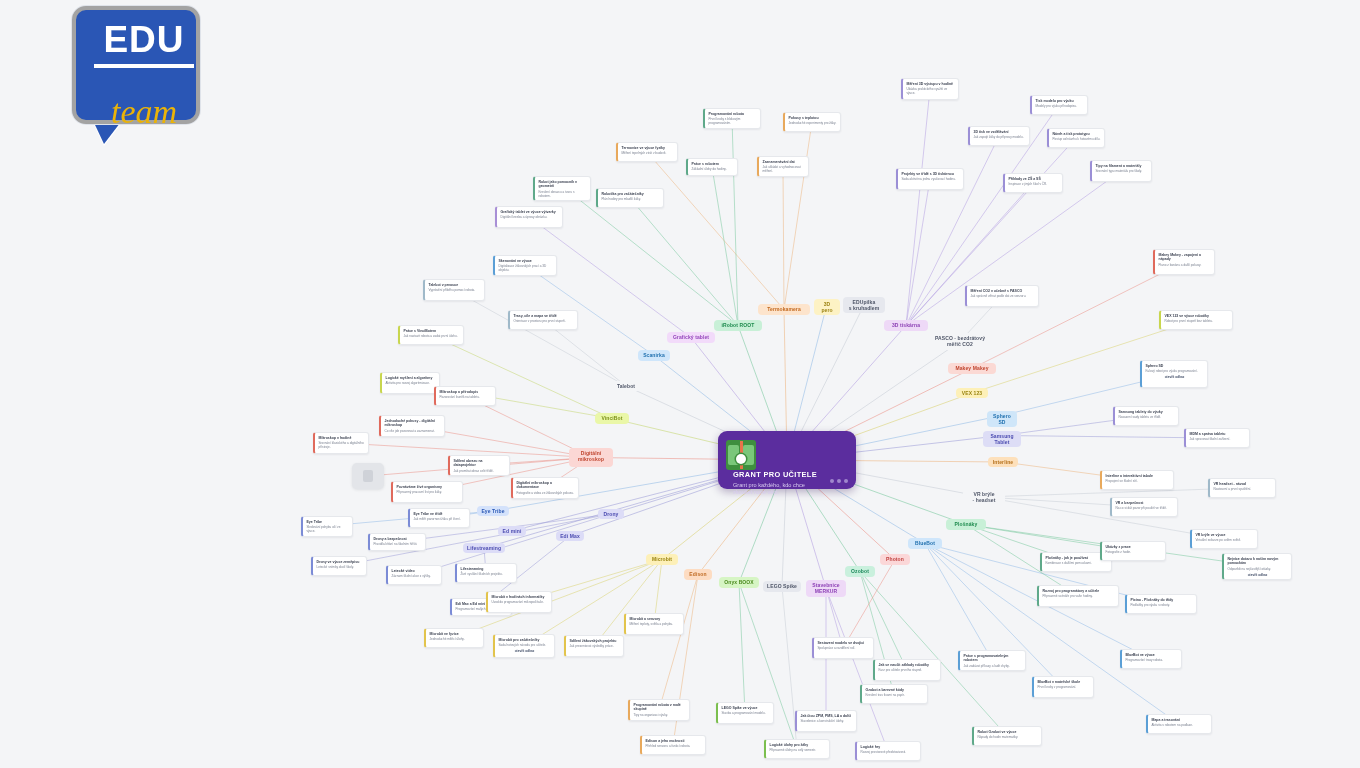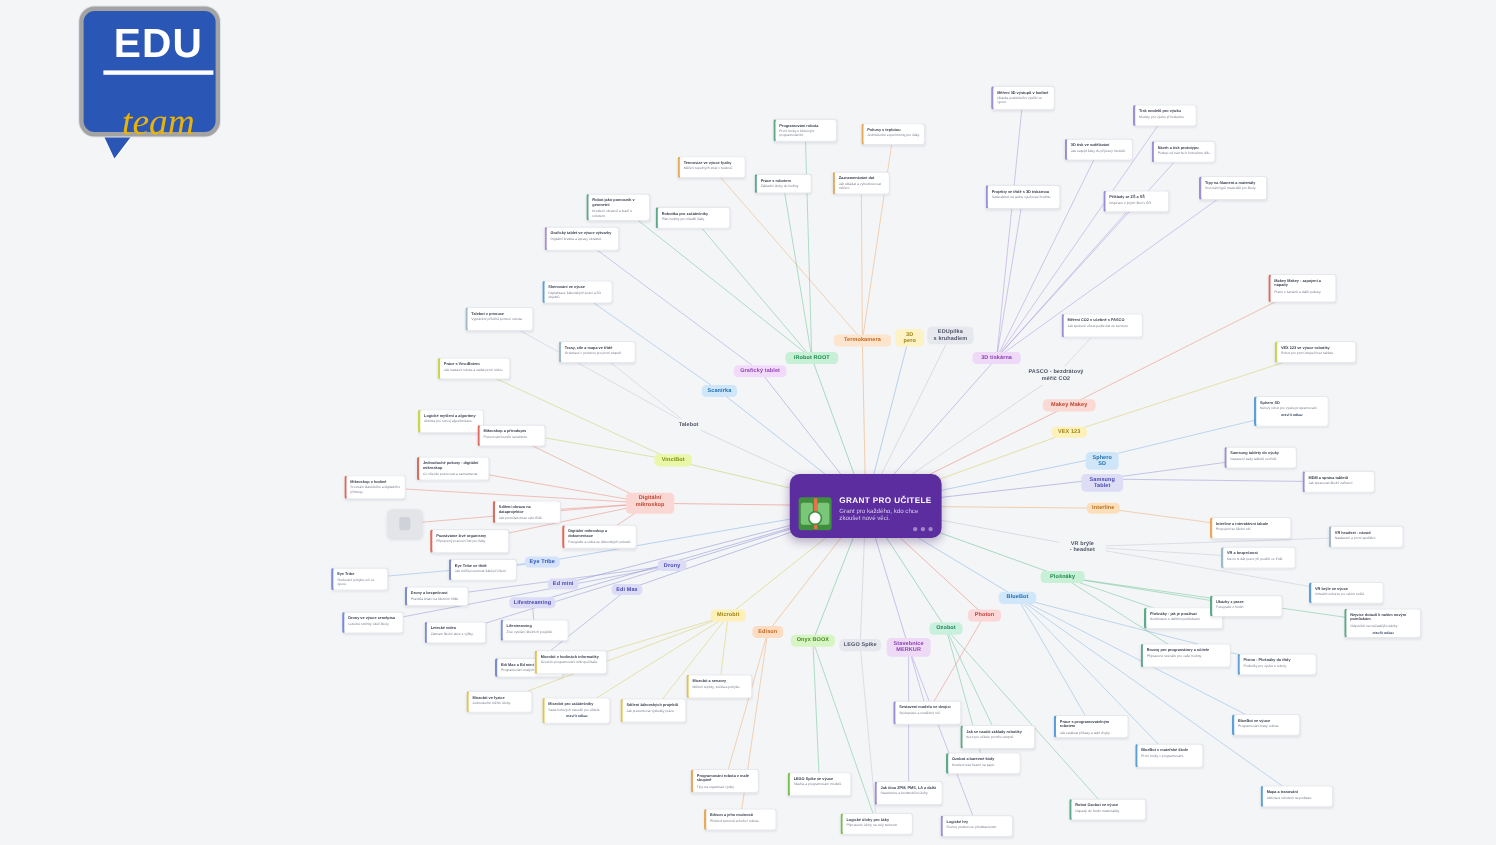--- a/index.html
+++ b/index.html
@@ -37,21 +37,21 @@
     font-style:italic;font-size:34px;color:#eab308;line-height:48px;
     font-family:"Liberation Serif","DejaVu Serif",serif;
     margin-top:24px;
   }
 
   
   .center-card{
     position:absolute;left:718px;top:431px;width:138px;height:58px;
     background:#5b2d9e;border-radius:9px;
     box-shadow:0 3px 9px rgba(40,10,80,.30);
-    display:flex;align-items:flex-start;padding:19px 8px;box-sizing:border-box;
+    display:flex;align-items:flex-start;padding:7px 8px;box-sizing:border-box;flex-direction:column;
   }
   .center-emblem{
     width:30px;height:30px;flex:0 0 30px;margin-top:2px;position:relative;
     background:#3f8f3f;border-radius:3px;
   }
   .center-emblem .book-l,.center-emblem .book-r{
     position:absolute;top:5px;width:11px;height:20px;background:#7ac77a;border-radius:2px;
   }
   .center-emblem .book-l{left:2px;} .center-emblem .book-r{right:2px;}
   .center-emblem .spine{position:absolute;left:13.5px;top:1px;width:3px;height:28px;background:#e8734a;}

